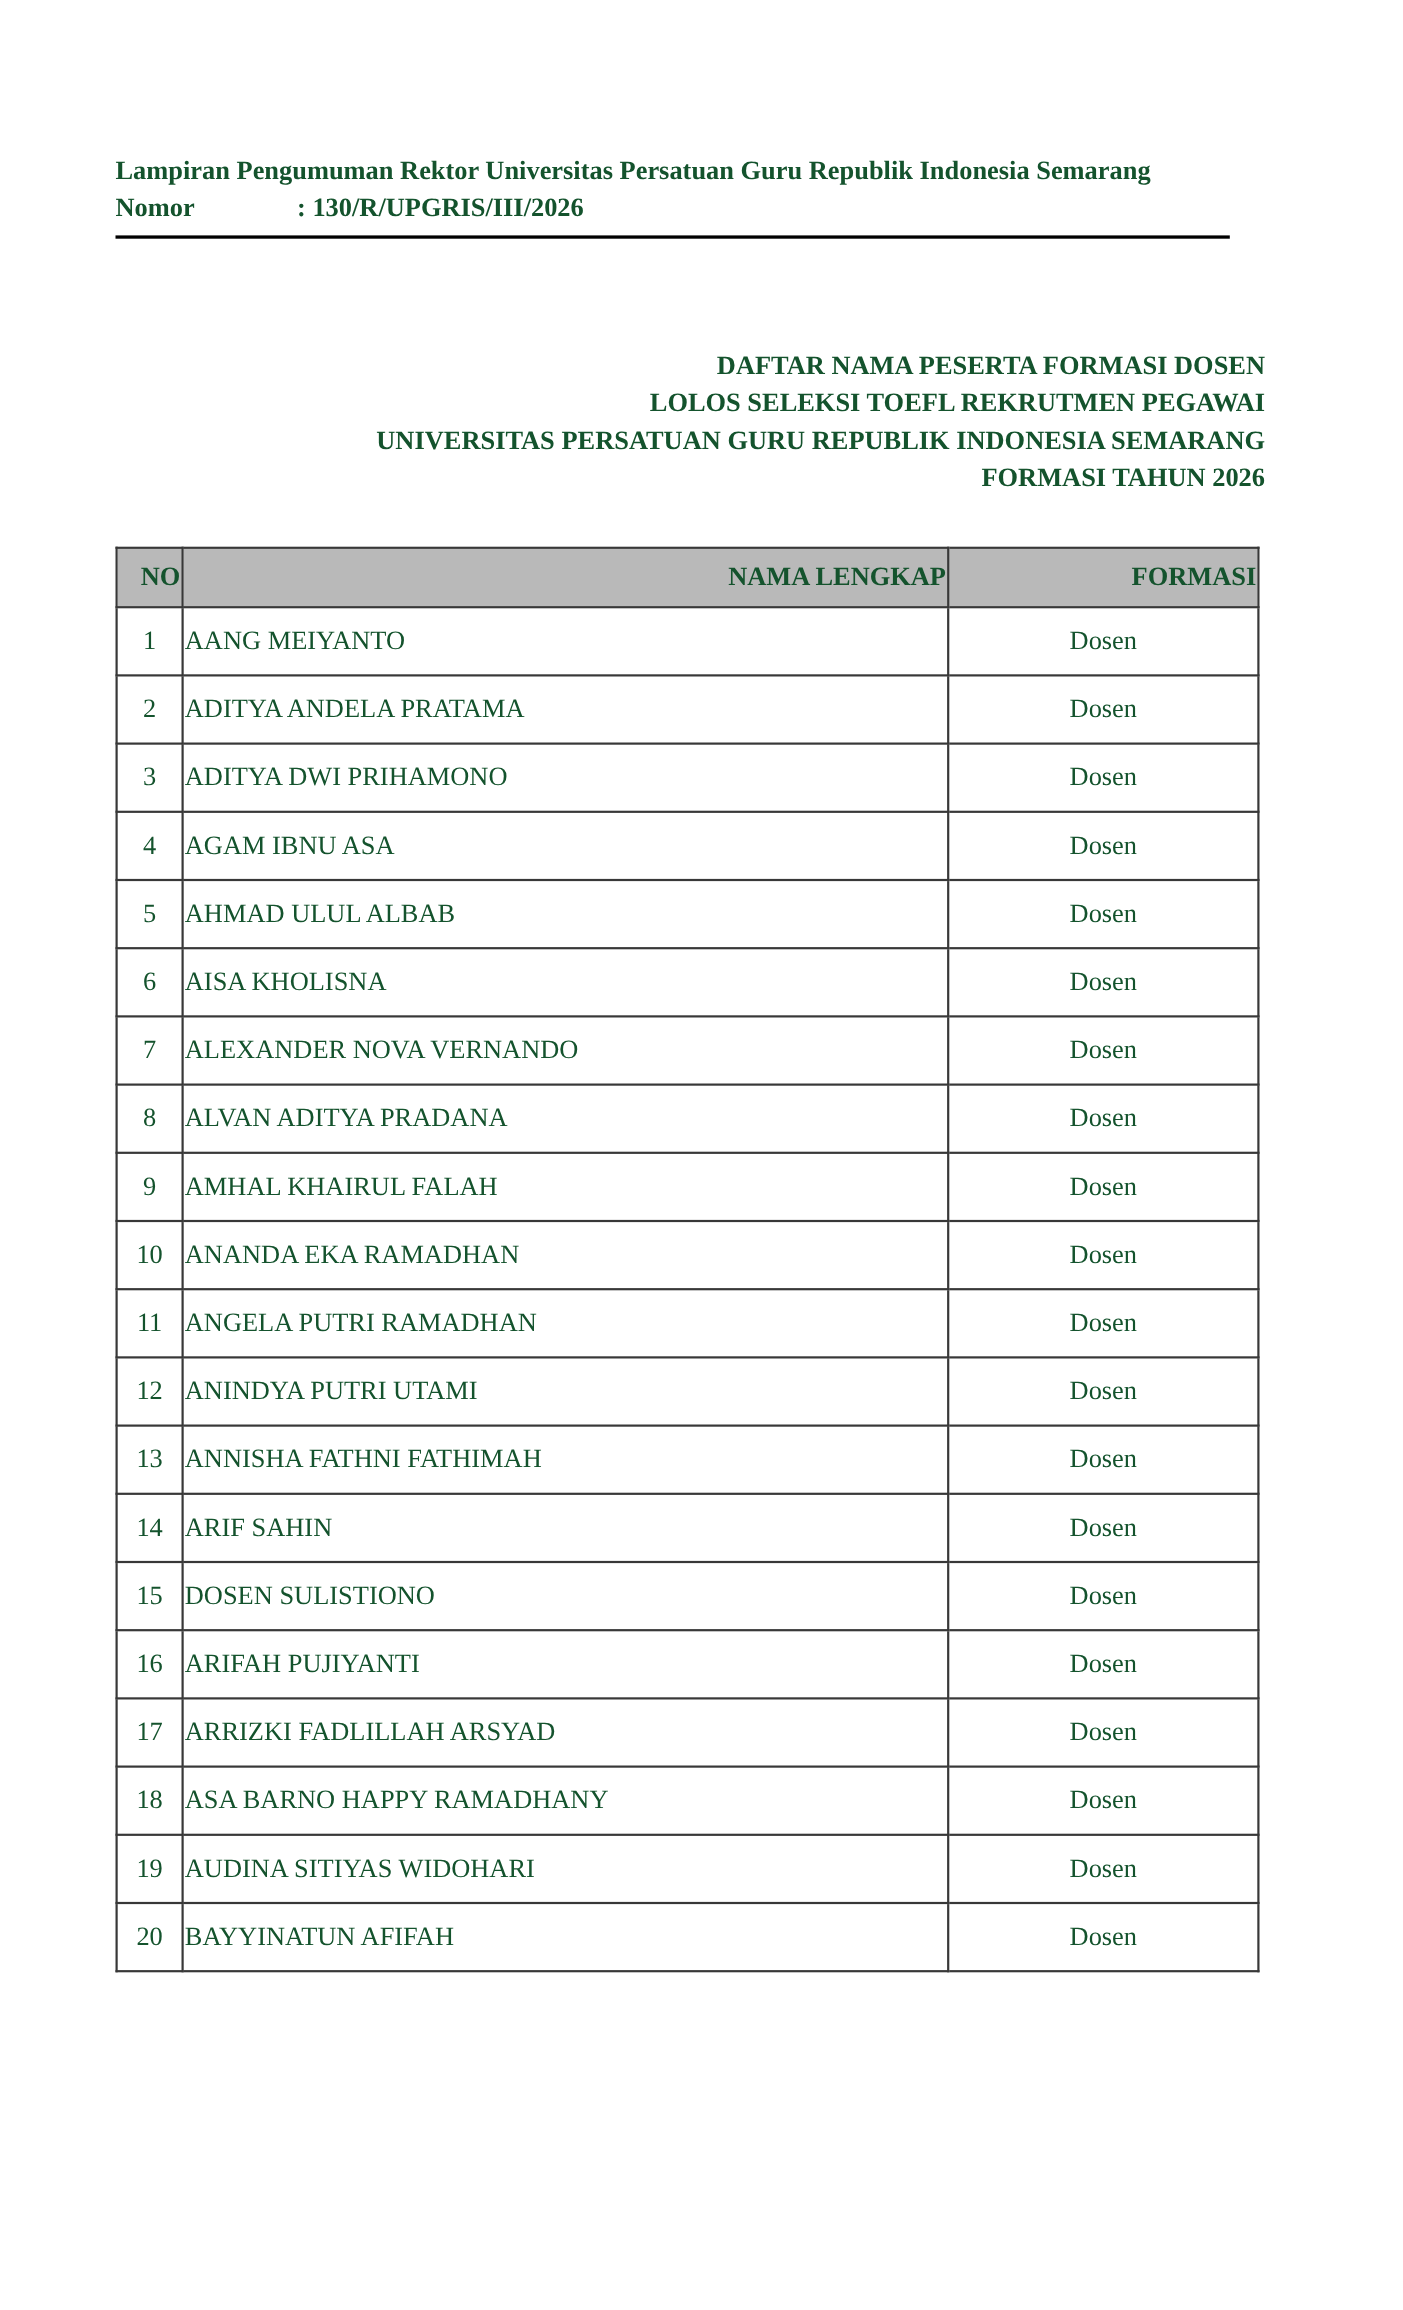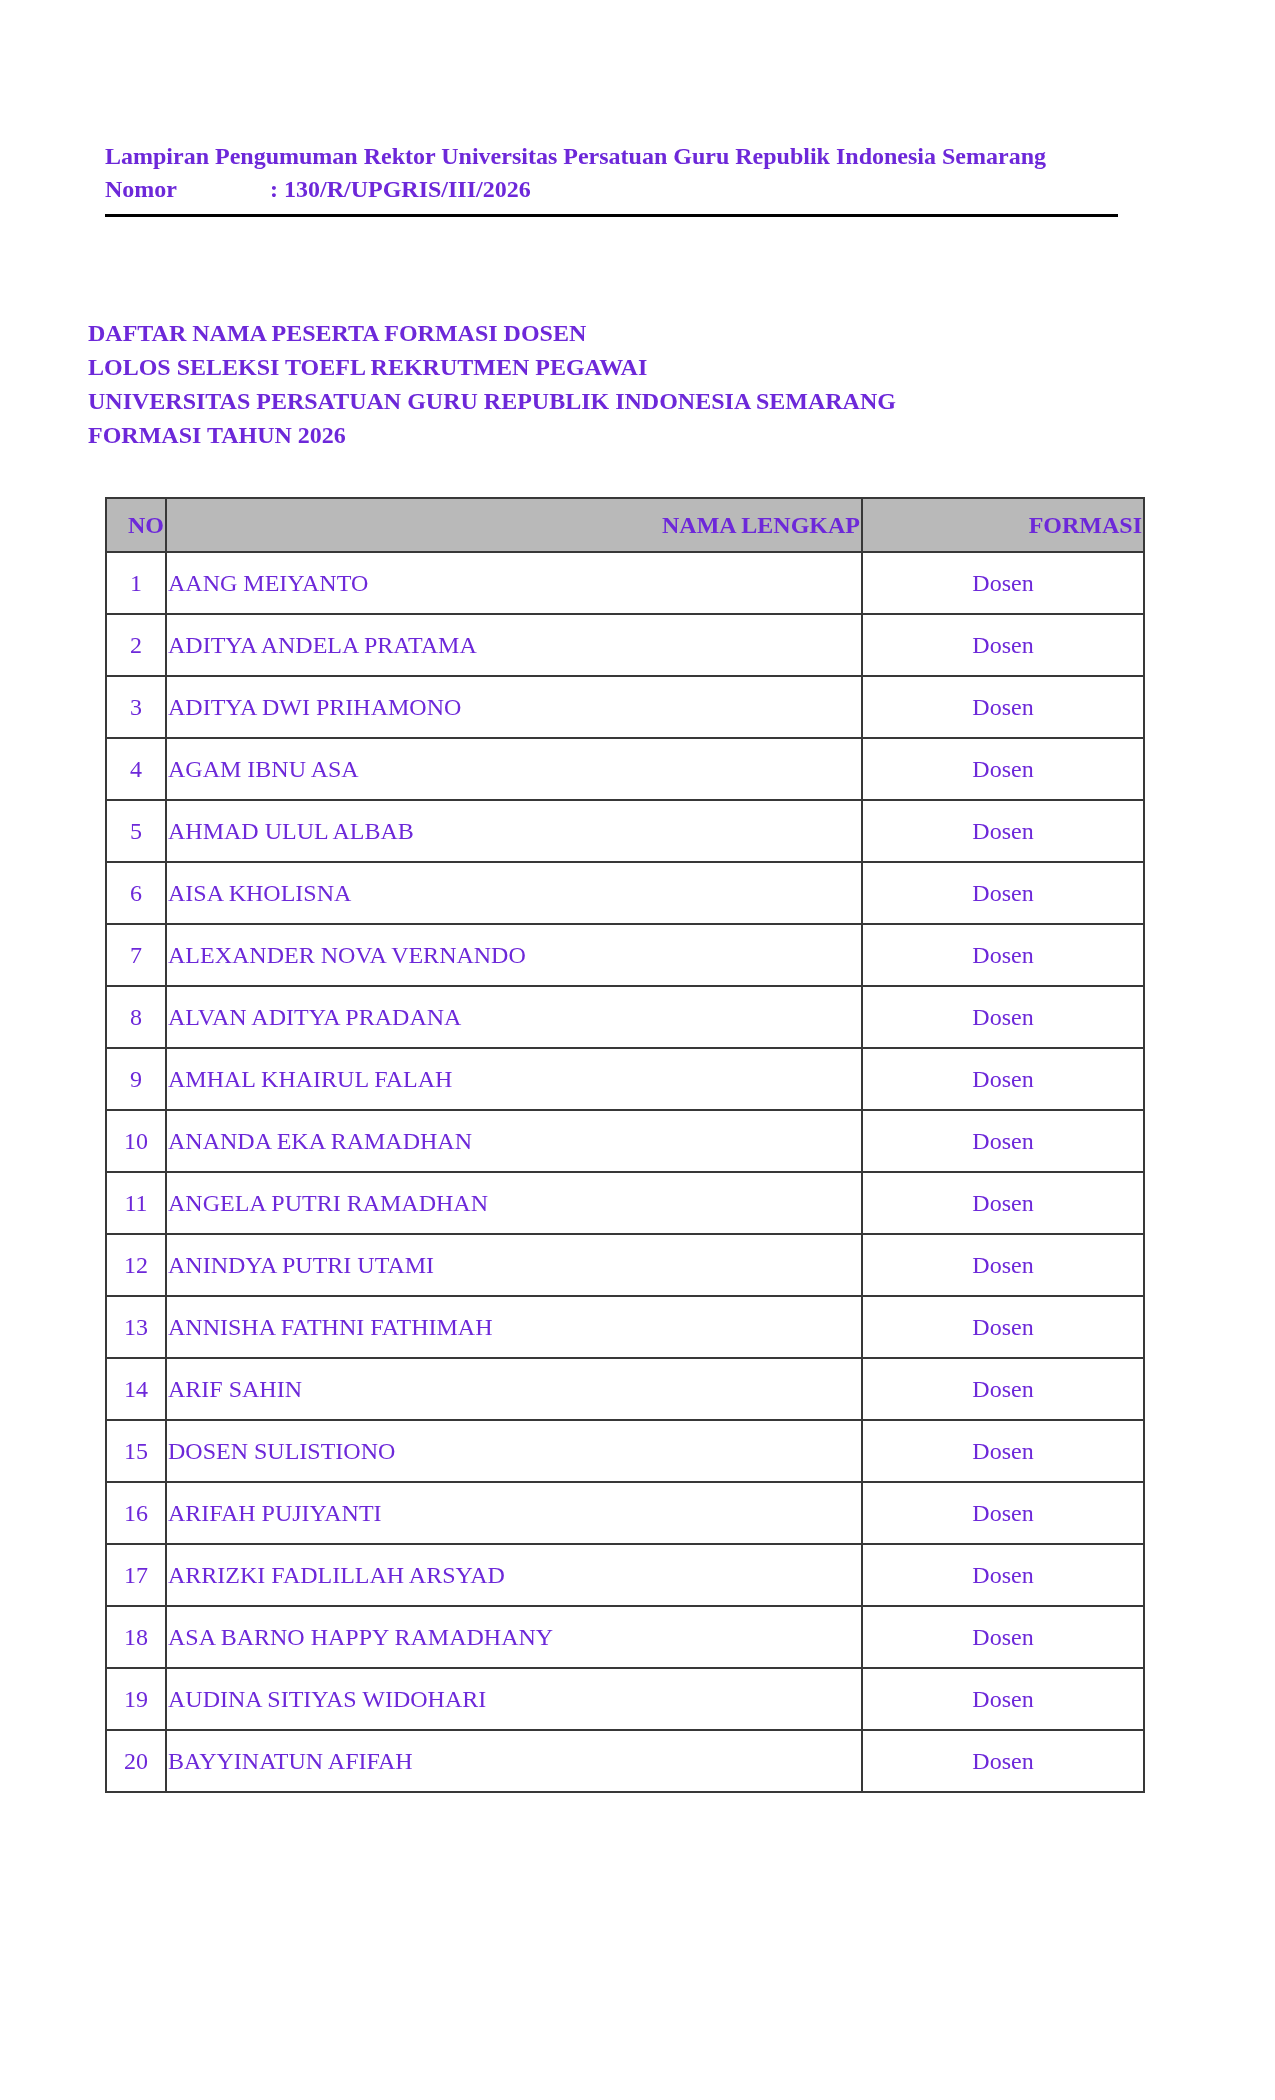--- a/index.html
+++ b/index.html
@@ -6,21 +6,21 @@
     margin: 0;
     padding: 0;
     background: #ffffff;
   }
   .page {
     position: relative;
     width: 1275px;
     height: 2100px;
     background: #ffffff;
     font-family: "Liberation Serif", "DejaVu Serif", serif;
-    color: #6d28d9;
+    color: #14532d;
     overflow: hidden;
   }
   
   .doc-header {
     position: absolute;
     left: 105px;
     top: 140px;
     width: 1013px;
     border-bottom: 3px solid #000000;
     padding-bottom: 8px;
@@ -40,24 +40,24 @@
   .doc-header .field-label {
     width: 165px;
     flex: 0 0 165px;
   }
   .doc-header .field-value {
     flex: 1;
   }
   
   .title-block {
     position: absolute;
-    left: 88px;
+    left: 114px;
     top: 316px;
     width: 1036px;
-    text-align: left;
+    text-align: right;
   }
   .title-block .title-line {
     font-size: 24px;
     font-weight: bold;
     line-height: 34px;
     white-space: nowrap;
   }
   
   .list-table {
     position: absolute;

